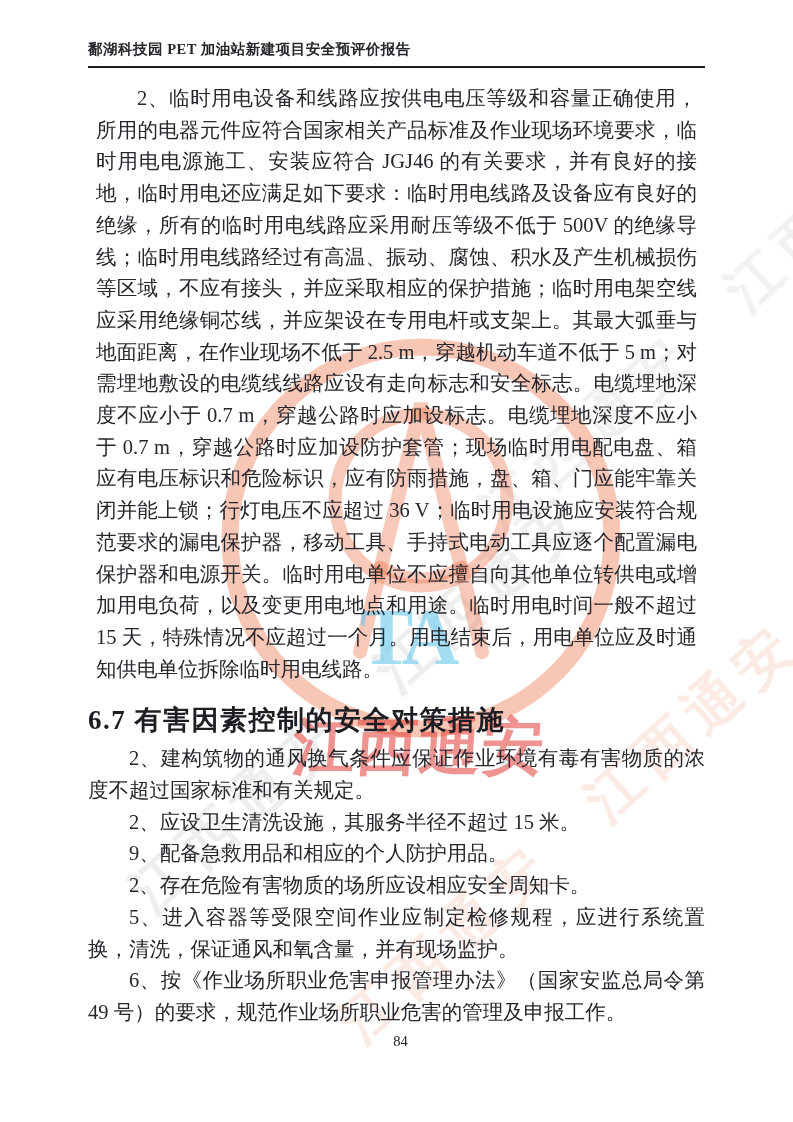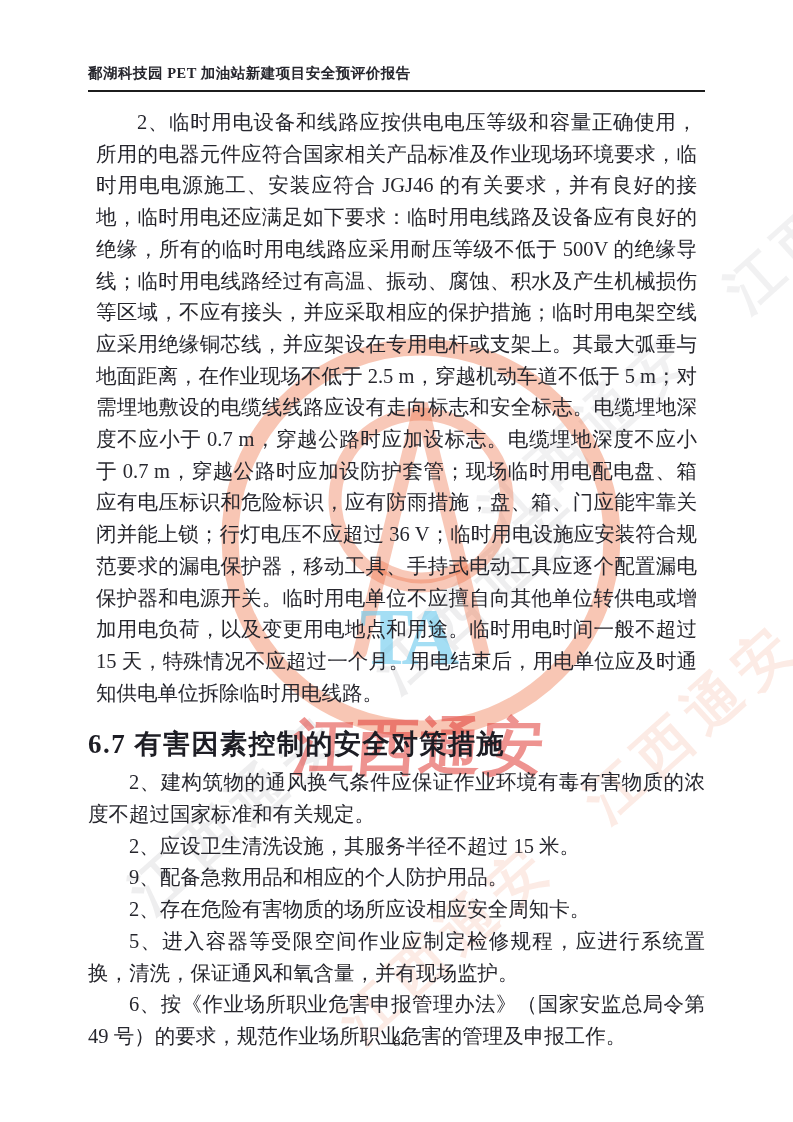--- a/index.html
+++ b/index.html
@@ -5,21 +5,21 @@
   html,body{margin:0;padding:0;}
   body{
     width:793px;height:1122px;position:relative;overflow:hidden;
     background:#ffffff;
     font-family:"Liberation Serif","DejaVu Serif",serif;
     color:#26262d;
   }
   .sheet{position:absolute;left:88px;top:0;width:617px;}
   .hdr{
     display:flex;justify-content:space-between;align-items:flex-end;
-    padding-top:64px;padding-bottom:7px;border-bottom:2px solid #1c1c1c;
+    padding-top:40px;padding-bottom:7px;border-bottom:2px solid #1c1c1c;
     font-size:14.5px;font-weight:bold;letter-spacing:0.5px;white-space:nowrap;
   }
   .hdr .right{font-weight:bold;}
   main{margin-top:15px;font-size:20.5px;line-height:31.7px;text-align:justify;text-justify:inter-ideograph;}
   p.body-para{margin:8px;text-indent:2em;}
   h2.sec{
     font-size:27px;line-height:30px;margin:20px 0 8px 0;font-weight:bold;
     letter-spacing:1.5px;color:#1d1d24;
   }
   p.item{margin:0;text-indent:2em;}

